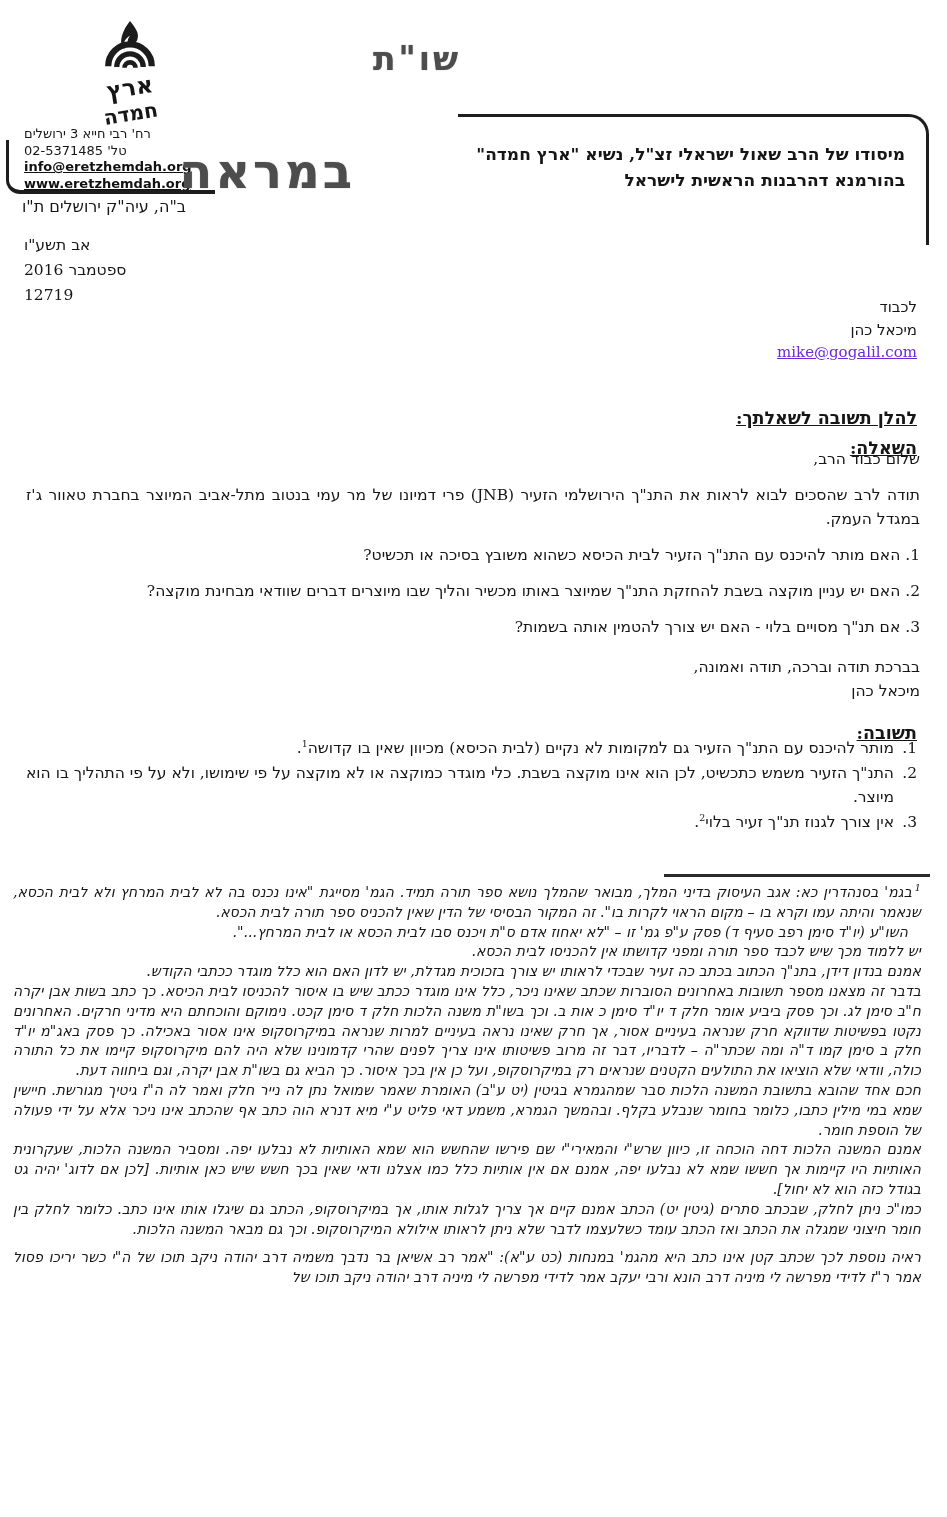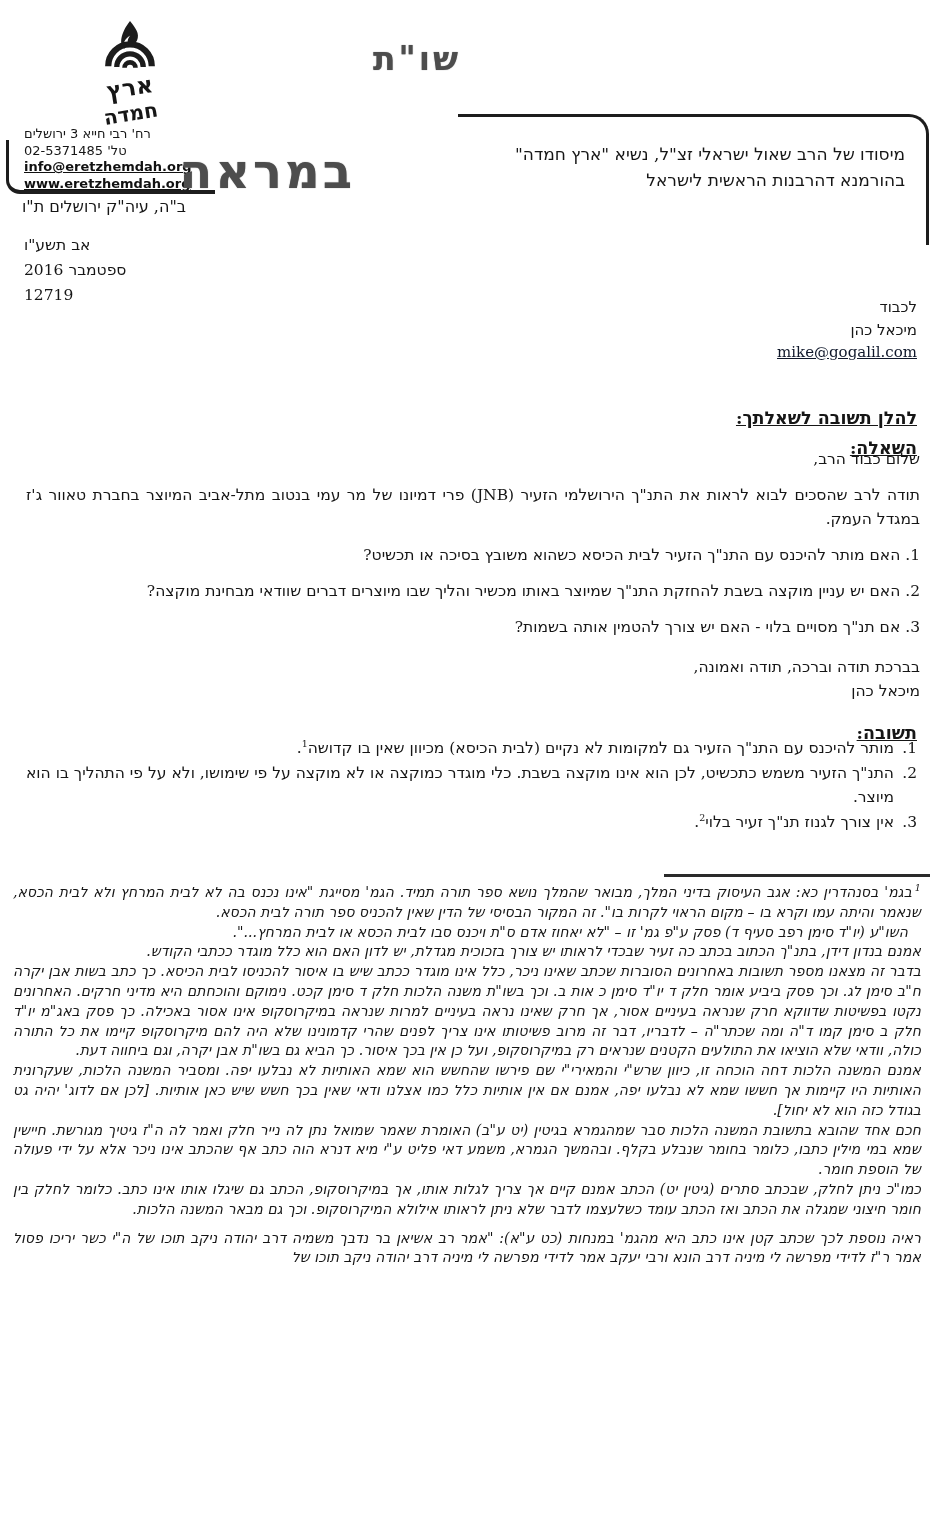--- a/index.html
+++ b/index.html
@@ -25,26 +25,26 @@
   .blessing{position:absolute;left:22px;top:197px;font-size:16px;white-space:nowrap;}
   .title-word{position:absolute;color:#4d4d4d;font-weight:700;text-align:center;letter-spacing:3px;line-height:1;text-shadow:0 0 1px #7a7a7a;}
   .t1{left:362px;top:42px;width:110px;font-size:33px;}
   .t2{left:312px;top:82px;width:175px;font-size:48px;}
   .t3{left:230px;top:147px;width:125px;font-size:48px;}
   .bracket-right{
     position:absolute;left:458px;top:114px;width:468px;height:128px;
     border-top:3px solid #1d1d1d;border-right:3px solid #1d1d1d;
     border-top-right-radius:20px;
   }
-  .subtitle{position:absolute;right:42px;top:141px;text-align:right;font-size:17px;font-weight:400;line-height:26px;white-space:nowrap;}
+  .subtitle{position:absolute;right:42px;top:141px;text-align:right;font-size:17px;font-weight:700;line-height:26px;white-space:nowrap;}
   
   .dateblock{position:absolute;left:24px;top:233px;font-size:15.5px;line-height:25px;text-align:left;direction:rtl;}
   .dateblock div{white-space:nowrap;}
   .recipient{position:absolute;right:30px;top:296px;text-align:right;font-size:15px;line-height:22.5px;}
-  .recipient .lnk{text-decoration:underline;direction:ltr;display:inline-block;color:#0f172a;}
+  .recipient .lnk{text-decoration:underline;direction:ltr;display:inline-block;color:#6d28d9;}
   
   .sec-head{position:absolute;right:30px;font-size:17.5px;font-weight:700;text-decoration:underline;white-space:nowrap;margin-top:24px;}
   .h-intro{top:384px;}
   .h-question{top:414px;}
   .h-answer{top:699px;}
   
   .qbody{position:absolute;right:27px;left:26px;top:447px;font-size:15.5px;line-height:24px;text-align:right;}
   .qbody .just{text-align:justify;margin-top:12px;}
   .q-closing{margin-top:16px;}
   .abody{position:absolute;right:27px;left:26px;top:736px;font-size:15.5px;line-height:24.5px;text-align:right;}
@@ -134,21 +134,22 @@
     </div>
     <div class="ans-item">
       <span class="ans-num">3.</span><span>אין צורך לגנוז תנ"ך זעיר בלוי</span><sup>2</sup><span>.</span>
     </div>
   </div>
 
   <div class="fn-sep"></div>
   <div class="footnotes">
     <p class="fn-p"><sup>1</sup><span>בגמ' בסנהדרין כא: אגב העיסוק בדיני המלך, מבואר שהמלך נושא ספר תורה תמיד. הגמ' מסייגת "אינו נכנס בה לא לבית המרחץ ולא לבית הכסא, שנאמר והיתה עמו וקרא בו – מקום הראוי לקרות בו". זה המקור הבסיסי של הדין שאין להכניס ספר תורה לבית הכסא.</span></p>
     <p class="fn-p indent"><span>השו"ע (יו"ד סימן רפב סעיף ד) פסק ע"פ גמ' זו – "לא יאחוז אדם ס"ת ויכנס סבו לבית הכסא או לבית המרחץ...".</span></p>
+    <p class="fn-p"><span>יש ללמוד מכך שיש לכבד ספר תורה ומפני קדושתו אין להכניסו לבית הכסא.</span></p>
     <p class="fn-p"><span>אמנם בנדון דידן, בתנ"ך הכתוב בכתב כה זעיר שבכדי לראותו יש צורך בזכוכית מגדלת, יש לדון האם הוא כלל מוגדר ככתבי הקודש.</span></p>
     <p class="fn-p"><span>בדבר זה מצאנו מספר תשובות באחרונים הסוברות שכתב שאינו ניכר, כלל אינו מוגדר ככתב שיש בו איסור להכניסו לבית הכיסא. כך כתב בשות אבן יקרה ח"ב סימן לג. וכך פסק ביביע אומר חלק ד יו"ד סימן כ אות ב. וכך בשו"ת משנה הלכות חלק ד סימן קכט. נימוקם והוכחתם היא מדיני חרקים. האחרונים נקטו בפשיטות שדווקא חרק שנראה בעיניים אסור, אך חרק שאינו נראה בעיניים למרות שנראה במיקרוסקופ אינו אסור באכילה. כך פסק באג"מ יו"ד חלק ב סימן קמו ד"ה ומה שכתר"ה – לדבריו, דבר זה מרוב פשיטותו אינו צריך לפנים שהרי קדמונינו שלא היה להם מיקרוסקופ קיימו את כל התורה כולה, וודאי שלא הוציאו את התולעים הקטנים שנראים רק במיקרוסקופ, ועל כן אין בכך איסור. כך הביא גם בשו"ת אבן יקרה, וגם ביחווה דעת.</span></p>
+    <p class="fn-p"><span>חכם אחד שהובא בתשובת המשנה הלכות סבר שמהגמרא בגיטין (יט ע"ב) האומרת שאמר שמואל נתן לה נייר חלק ואמר לה ה"ז גיטיך מגורשת. חיישין שמא במי מילין כתבו, כלומר בחומר שנבלע בקלף. ובהמשך הגמרא, משמע דאי פליט ע"י מיא דנרא הוה כתב אף שהכתב אינו ניכר אלא על ידי פעולה של הוספת חומר.</span></p>
     <p class="fn-p"><span>אמנם המשנה הלכות דחה הוכחה זו, כיוון שרש"י והמאירי"י שם פירשו שהחשש הוא שמא האותיות לא נבלעו יפה. ומסביר המשנה הלכות, שעקרונית האותיות היו קיימות אך חששו שמא לא נבלעו יפה, אמנם אם אין אותיות כלל כמו אצלנו ודאי שאין בכך חשש שיש כאן אותיות. [לכן אם לדוג' יהיה גט בגודל כזה הוא לא יחול].</span></p>
-    <p class="fn-p"><span>חכם אחד שהובא בתשובת המשנה הלכות סבר שמהגמרא בגיטין (יט ע"ב) האומרת שאמר שמואל נתן לה נייר חלק ואמר לה ה"ז גיטיך מגורשת. חיישין שמא במי מילין כתבו, כלומר בחומר שנבלע בקלף. ובהמשך הגמרא, משמע דאי פליט ע"י מיא דנרא הוה כתב אף שהכתב אינו ניכר אלא על ידי פעולה של הוספת חומר.</span></p>
     <p class="fn-p"><span>כמו"כ ניתן לחלק, שבכתב סתרים (גיטין יט) הכתב אמנם קיים אך צריך לגלות אותו, אך במיקרוסקופ, הכתב גם שיגלו אותו אינו כתב. כלומר לחלק בין חומר חיצוני שמגלה את הכתב ואז הכתב עומד כשלעצמו לדבר שלא ניתן לראותו אילולא המיקרוסקופ. וכך גם מבאר המשנה הלכות.</span></p>
     <p class="fn-p gap"><span>ראיה נוספת לכך שכתב קטן אינו כתב היא מהגמ' במנחות (כט ע"א): "אמר רב אשיאן בר נדבך משמיה דרב יהודה ניקב תוכו של ה"י כשר יריכו פסול אמר ר"ז לדידי מפרשה לי מיניה דרב הונא ורבי יעקב אמר לדידי מפרשה לי מיניה דרב יהודה ניקב תוכו של</span></p>
   </div>
 
 </div>
 
 </body></html>

